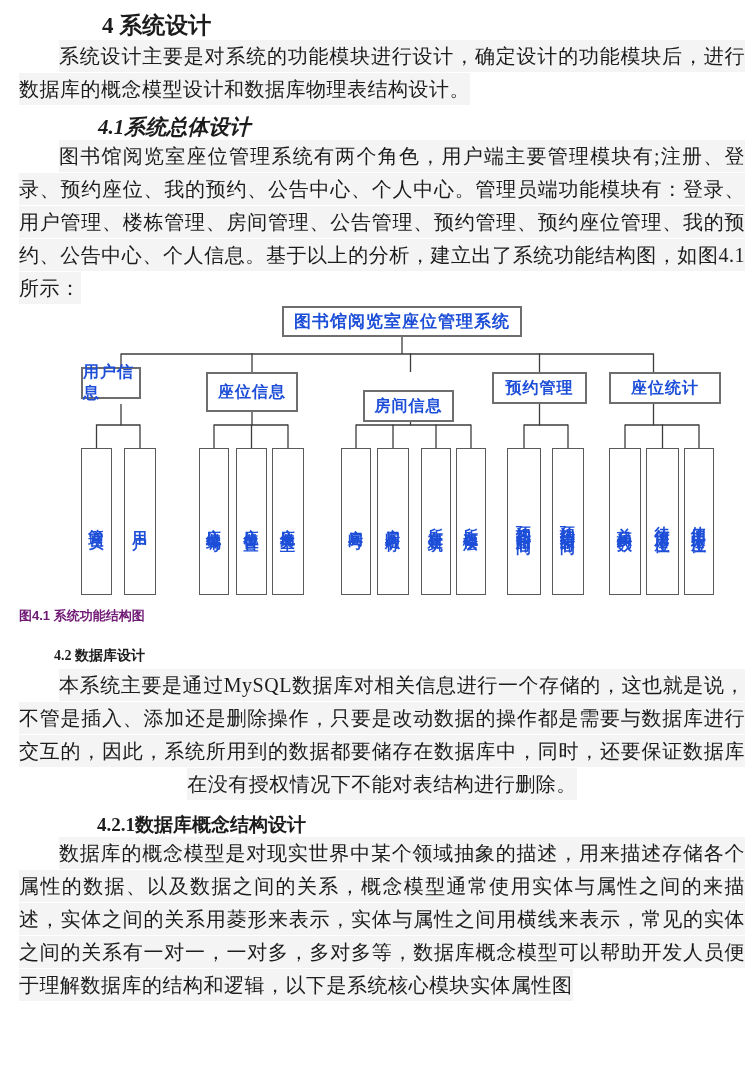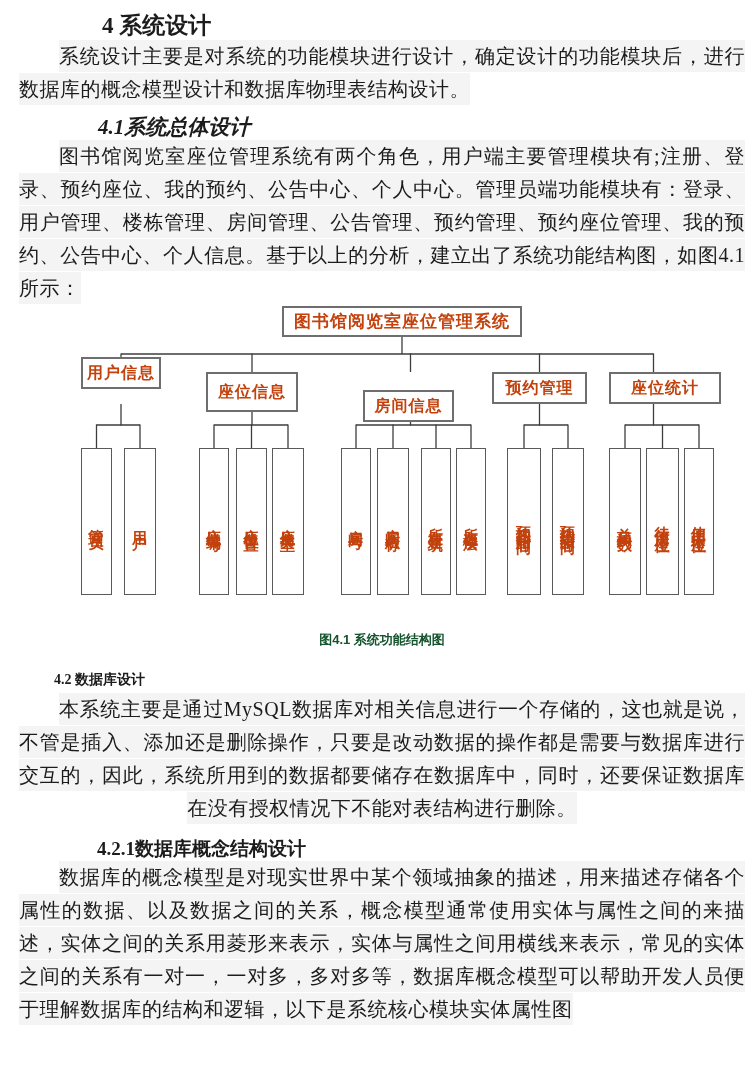--- a/index.html
+++ b/index.html
@@ -24,32 +24,32 @@
   .p2{margin-top:7px;}
   .p3{margin-top:1px;text-align-last:center;}
   .p4{margin-top:4px;}
 
   
   .diagram{position:relative;margin-top:1px;height:290px;width:752px;}
   .diagram svg{position:absolute;left:0;top:0;}
   .node{
     position:absolute;box-sizing:border-box;background:#ffffff;
     border:2px solid #6e6e6e;display:flex;align-items:center;justify-content:center;
-    font-family:"Liberation Sans","DejaVu Sans",sans-serif;font-weight:700;color:#c2410c;
+    font-family:"Liberation Sans","DejaVu Sans",sans-serif;font-weight:700;color:#1d4ed8;
   }
   .node.root{font-size:17px;letter-spacing:1px;}
   .node.lvl2{font-size:16px;letter-spacing:1px;}
   .node.leaf{border-width:1.5px;border-color:#5a5a5a;}
   .node.leaf span{
     writing-mode:vertical-rl;text-orientation:upright;
     font-size:15px;letter-spacing:3px;line-height:1;font-weight:700;
   }
   .fig-caption{
-    margin-top:36px;text-align:center;font-family:"Liberation Sans","DejaVu Sans",sans-serif;
-    font-size:13px;line-height:16px;font-weight:700;color:#14532d;
+    margin-top:12px;font-family:"Liberation Sans","DejaVu Sans",sans-serif;
+    font-size:13px;line-height:16px;font-weight:700;color:#701a75;
   }
 </style>
 </head>
 <body>
 
 <div class="content">
 
   <h1 class="sec">4 系统设计</h1>
 
   <p class="body p1"><span class="hl">系统设计主要是对系统的功能模块进行设计，确定设计的功能模块后，进行数据库的概念模型设计和数据库物理表结构设计。</span></p>
@@ -96,21 +96,21 @@
         <line x1="505" y1="118.4" x2="505" y2="142"></line>
         <line x1="549" y1="118.4" x2="549" y2="142"></line>
         <line x1="606" y1="118.4" x2="606" y2="142"></line>
         <line x1="643.5" y1="118.4" x2="643.5" y2="142"></line>
         <line x1="680" y1="118.4" x2="680" y2="142"></line>
       </g>
     </svg>
 
     <div class="node root" style="left:263px;top:0;width:240px;height:31px">图书馆阅览室座位管理系统</div>
 
-    <div class="node lvl2" style="left:62px;top:51px;width:80px;height:32px">用户信息</div>
+    <div class="node lvl2" style="left:62px;top:61px;width:60px;height:32px">用户信息</div>
     <div class="node lvl2" style="left:187px;top:66px;width:92px;height:40px">座位信息</div>
     <div class="node lvl2" style="left:344px;top:84px;width:91px;height:32px">房间信息</div>
     <div class="node lvl2" style="left:473px;top:66px;width:95px;height:32px">预约管理</div>
     <div class="node lvl2" style="left:590px;top:66px;width:112px;height:32px">座位统计</div>
 
     <div class="node leaf" style="left:62px;top:142px;width:31px;height:147px">
         <span>管理员</span>
       </div>
     <div class="node leaf" style="left:105px;top:142px;width:32px;height:147px">
         <span>用户</span>

